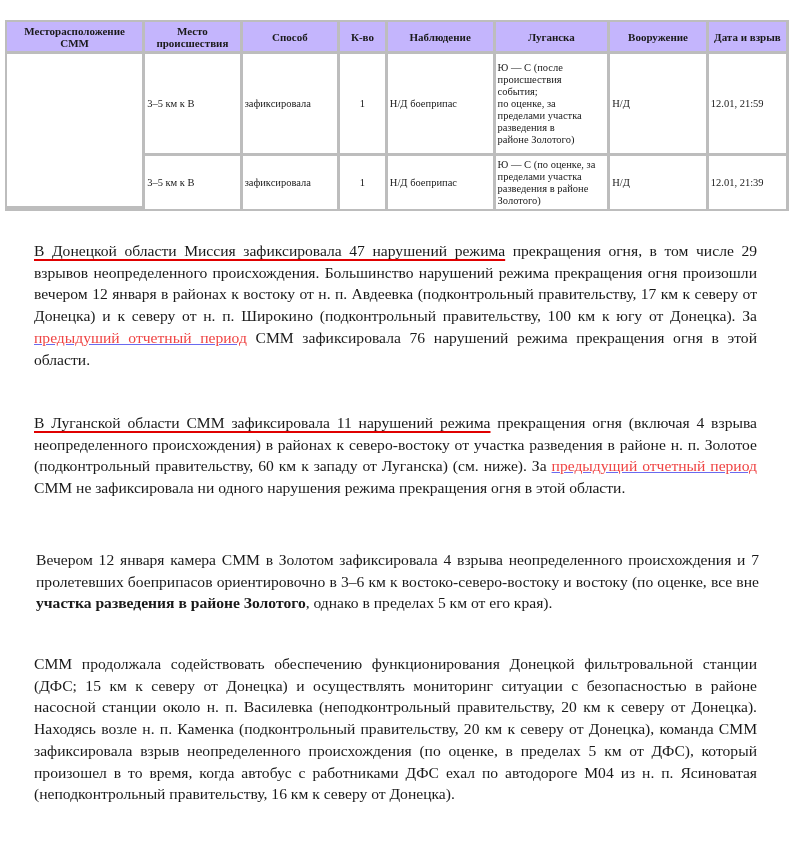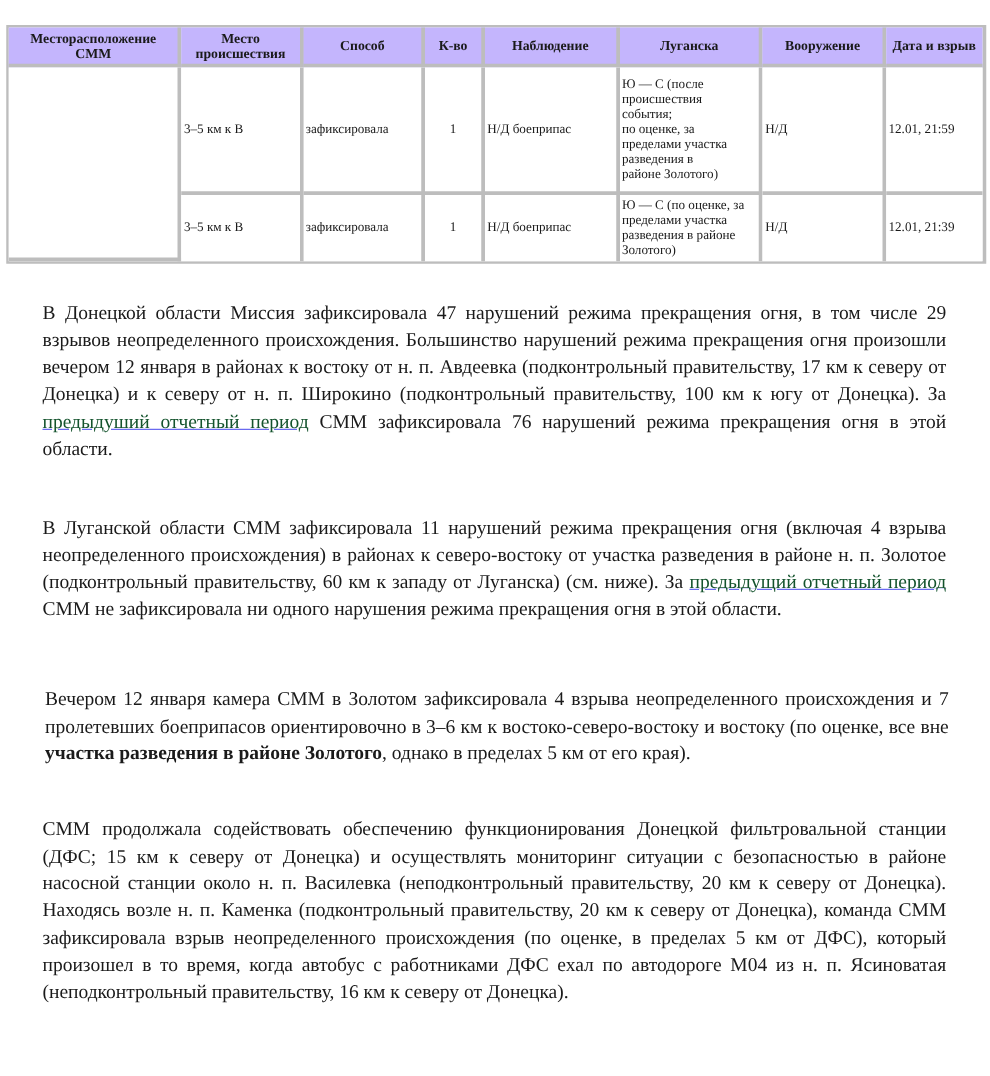--- a/index.html
+++ b/index.html
@@ -33,24 +33,24 @@
 
     .para {
       position: absolute; left: 34px; width: 723px;
       font-size: 15.6px; line-height: 21.7px; text-align: justify;
     }
     .para.p1 { top: 240px; }
     .para.p2 { top: 412px; }
     .para.p3 { top: 547px; }
     .para.p4 { top: 653px; }
     .hl {
-      text-decoration-color: #e00000;
+      text-decoration: underline; text-decoration-color: #e00000;
       text-decoration-thickness: 2px; text-underline-offset: 3px;
     }
-    a.link { color: #14532d; text-decoration: underline; text-decoration-color: #6a6af0; }
+    a.link { color: #ef4444; text-decoration: underline; text-decoration-color: #6a6af0; }
     .bold { font-weight: bold; }
   </style>
 </head>
 <body>
 
 <table class="events">
   <colgroup>
     <col class="c1">
       <col class="c2">
       <col class="c3">

